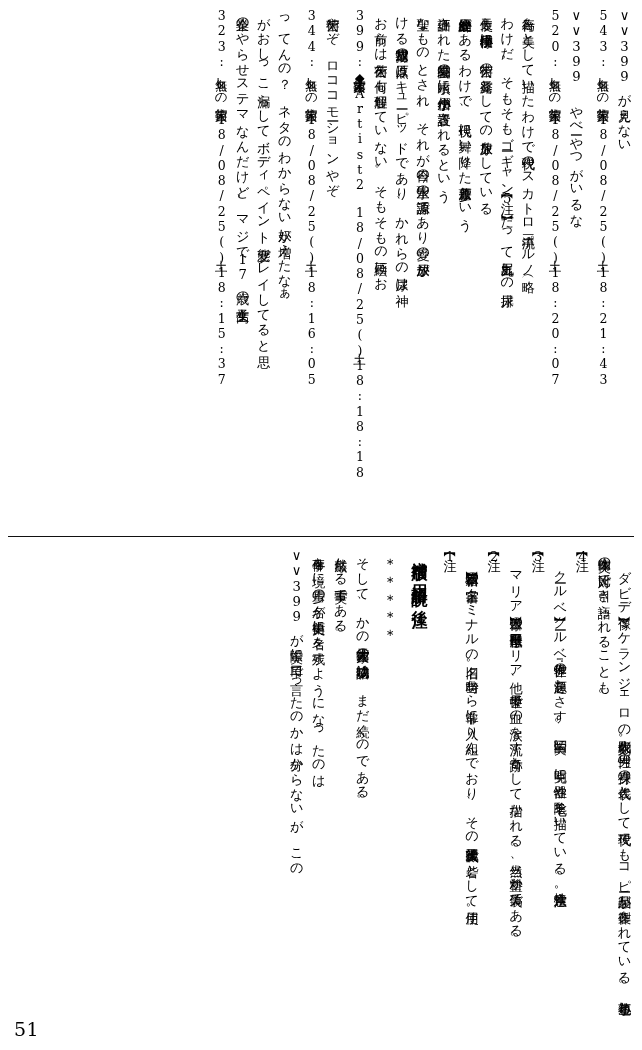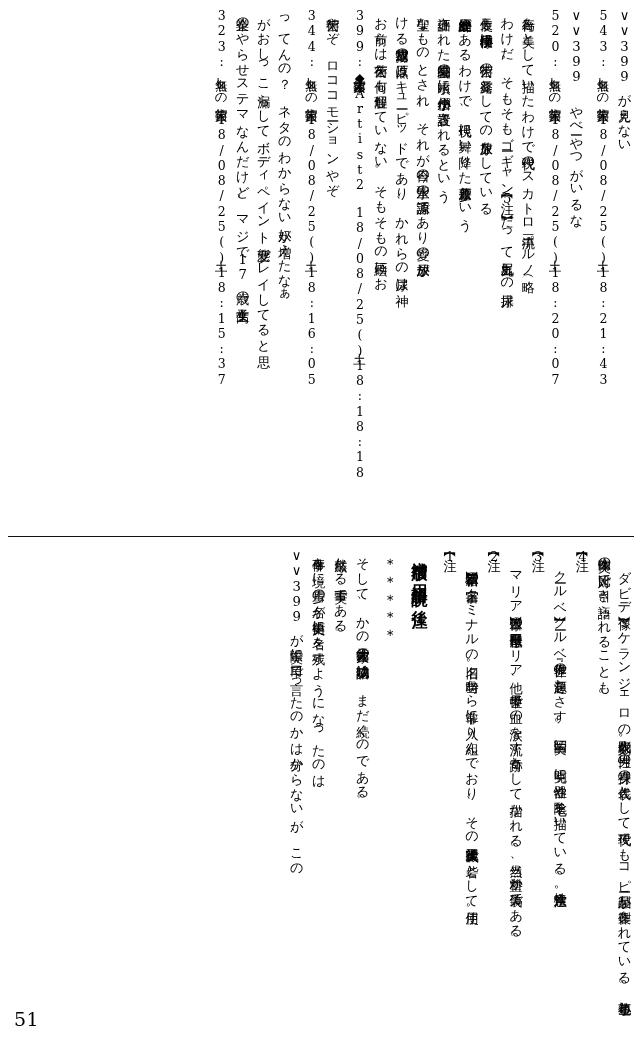--- a/index.html
+++ b/index.html
@@ -114,21 +114,21 @@
   }
   .closing {
     height: 460px;
     font-size: 13.2px;
     margin-left: 2px;
   }
 
   .page-number {
     position: absolute;
     left: 14px;
-    bottom: 20px;
+    bottom: 10px;
     font-size: 19px;
     font-family: "DejaVu Serif", "Liberation Serif", serif;
     letter-spacing: 0.02em;
   }
 
   .spacer-col { width: 6px; height: 1px; }
 </style>
 </head>
 <body>
 

